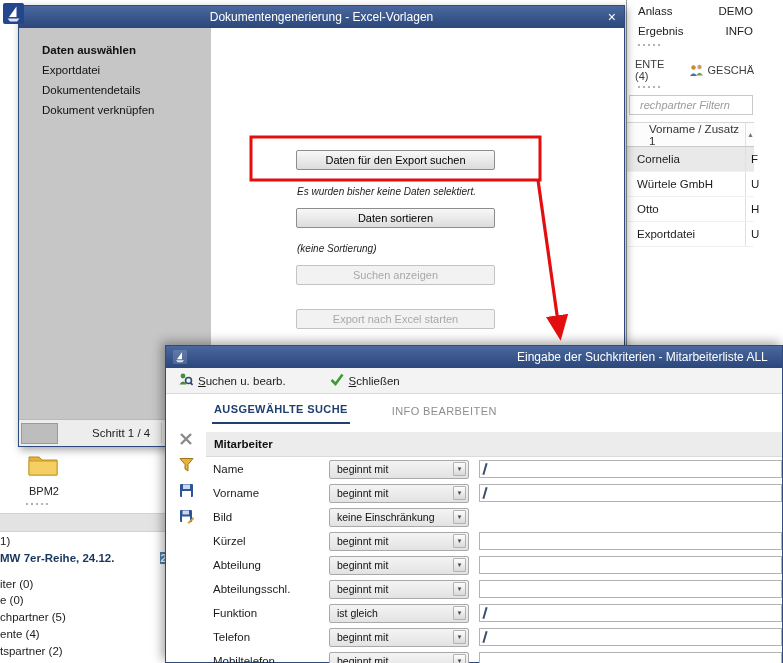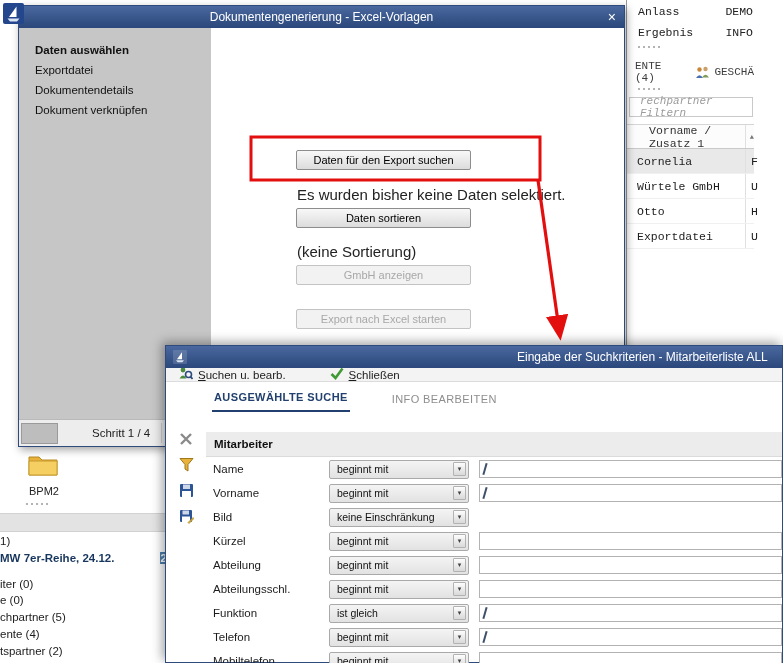--- a/index.html
+++ b/index.html
@@ -12,36 +12,36 @@
   .titlebar { height:22px; background:linear-gradient(#4a689f,#2b477b); color:#fff; font-size:12px;
               display:flex; align-items:center; position:relative; white-space:nowrap; overflow:hidden; }
   .titlebar .t-center { position:absolute; left:0; right:0; text-align:center; }
   .close-x { position:absolute; right:8px; top:0; height:22px; display:flex; align-items:center;
              font-size:14px; cursor:default; color:#fff; }
 
   
   #w1 { left:18px; top:5px; width:607px; height:442px; }
   #w1-body { position:absolute; top:22px; left:0; right:0; bottom:27px; display:flex; }
   #w1-sidebar { width:192px; background:#c6c6c6; padding-top:12px; }
-  .step { font-size:11.5px; color:#111; padding:4px 16px; }
+  .step { font-size:11.5px; color:#111; padding:4px 23px; }
   .step.active { font-weight:bold; }
   #w1-main { flex:1; position:relative; background:#fff; }
-  .btn { position:absolute; width:175px; height:20px; font-size:11px; color:#000;
+  .btn { position:absolute; width:199px; height:20px; font-size:11px; color:#000;
          display:flex; align-items:center; justify-content:center;
          background:linear-gradient(#f8f8f8,#dcdcdc); border:1px solid #8d8d8d; border-radius:2px; }
   .btn.disabled { background:#f2f2f2; border-color:#c3c3c3; color:#a8a8a8; }
-  .note { position:absolute; font-size:15px; color:#222; white-space:nowrap; }
+  .note { position:absolute; font-size:10px; color:#222; white-space:nowrap;font-style:italic; }
   #w1-status { position:absolute; left:0; right:0; bottom:0; height:27px; background:#ededed;
                border-top:1px solid #b9b9b9; display:flex; align-items:center; font-size:11.5px; color:#222; }
   #w1-status .status-box { margin-left:2px; width:37px; height:21px; background:#bdbdbd; border:1px solid #9a9a9a; }
   #w1-status .status-text { margin-left:34px; }
   #w1-status .status-div { position:absolute; left:142px; top:3px; bottom:3px; width:1px; background:#cfcfcf; }
 
   
-  #rp { left:626px; top:0; width:128px; height:345px; background:#fff; border-left:1px solid #9a9a9a; font-size:11.5px;font-family:Liberation Mono, monospace; }
+  #rp { left:626px; top:0; width:128px; height:345px; background:#fff; border-left:1px solid #9a9a9a; font-size:11.5px; }
   .rp-row { display:flex; justify-content:space-between; padding:5px 1px 3px 11px; color:#222; }
   .dots { display:flex; gap:3px; padding:4px 0 0 11px; }
   .dots i { width:2px; height:2px; border-radius:50%; background:#9a9a9a; }
   #rp-tabs { display:flex; align-items:center; margin-top:12px; padding-left:8px; font-size:11px; color:#3c3c3c; }
   #rp-filter { margin:7px 1px 0 2px; height:20px; border:1px solid #c9c9c9; background:#fff;
                display:flex; align-items:center; padding-left:10px; font-size:11px; font-style:italic; color:#9b9b9b; }
   #rp-table { margin-top:7px; border-top:1px solid #d6d6d6; }
   .th { position:relative; height:24px; display:flex; align-items:center; padding-left:22px;
         border-bottom:1px solid #c9c9c9; color:#333; background:#fcfcfc; }
   .th .colline, .tr .colline { position:absolute; left:118px; top:0; bottom:0; width:1px; background:#e0e0e0; }
@@ -56,21 +56,21 @@
   #ex .band { position:absolute; left:0; top:66px; width:165px; height:19px; background:#e3e3e3;
               border-top:1px solid #d2d2d2; border-bottom:1px solid #d2d2d2; }
   .tree-item { position:absolute; left:0; font-size:11.5px; color:#1c1c1c; white-space:nowrap; }
   .tree-item.hl { font-weight:bold; color:#17365d; }
   .tree-item.hl .sel { background:#4e81ad; color:#fff;margin-left:46px; }
   #folder-label { position:absolute; left:20px; top:38px; width:48px; text-align:center; font-size:11px; color:#222; }
 
   
   #w2 { left:165px; top:345px; width:618px; height:318px; box-shadow:-3px -3px 10px rgba(0,0,0,.35); }
   #w2 .titlebar .t-offset { margin-left:330px; }
-  #w2-toolbar { height:14px; background:#f3f3f3; border-bottom:1px solid #dcdcdc; display:flex;
+  #w2-toolbar { height:26px; background:#f3f3f3; border-bottom:1px solid #dcdcdc; display:flex;
                 align-items:center; padding-left:12px; font-size:11.5px; color:#1c1c1c; }
   .tool { display:flex; align-items:center; gap:5px; }
   .tool + .tool { margin-left:44px; }
   .accel::first-letter { text-decoration:underline; }
   #w2-tabs { height:30px; display:flex; align-items:flex-end; padding-left:46px; font-size:11px; letter-spacing:.4px; }
   .tab { padding:6px 2px 7px; margin-right:40px; }
   .tab.active { color:#22406f; font-weight:bold; border-bottom:2px solid #22406f; }
   .tab.inactive { color:#8d8d8d; }
   #w2-strip { position:absolute; left:0; top:78px; bottom:0; width:40px; background:#fff;
               display:flex; flex-direction:column; align-items:center; padding-top:8px; gap:7px; }
@@ -212,21 +212,21 @@
         <div class="step active">Daten auswählen</div>
         <div class="step">Exportdatei</div>
         <div class="step">Dokumentendetails</div>
         <div class="step">Dokument verknüpfen</div>
       </div>
       <div id="w1-main">
         <div class="btn" style="left:85px; top:122px;">Daten für den Export suchen</div>
         <div class="note" style="left:86px; top:158px;">Es wurden bisher keine Daten selektiert.</div>
         <div class="btn" style="left:85px; top:180px;">Daten sortieren</div>
         <div class="note" style="left:86px; top:215px;">(keine Sortierung)</div>
-        <div class="btn disabled" style="left:85px; top:237px;">GmbH anzeigen</div>
+        <div class="btn disabled" style="left:85px; top:237px;">Suchen anzeigen</div>
         <div class="btn disabled" style="left:85px; top:281px;">Export nach Excel starten</div>
       </div>
     </div>
     <div id="w1-status">
       <span class="status-box"></span>
       <span class="status-text">Schritt 1 / 4</span>
       <span class="status-div"></span>
     </div>
   </div>
 

